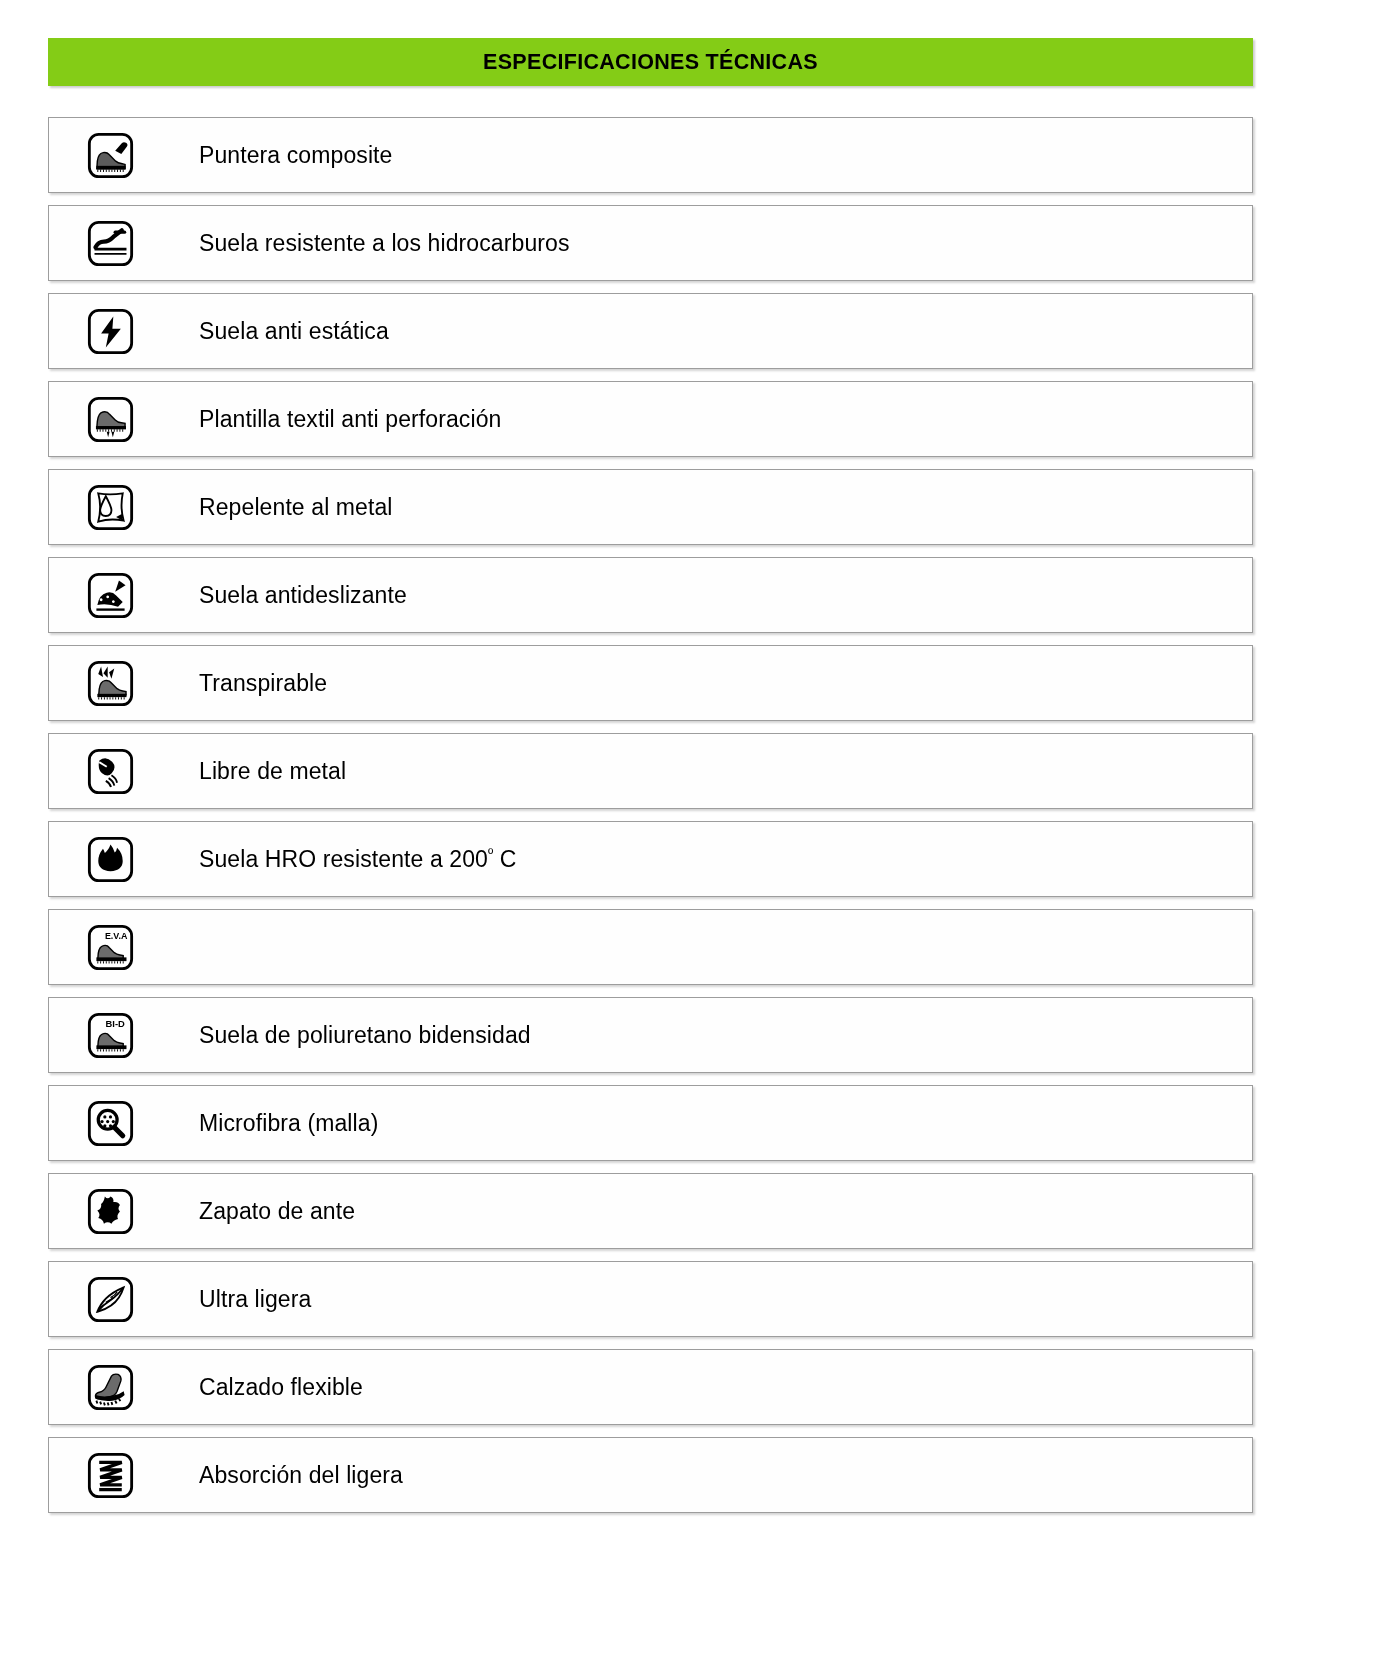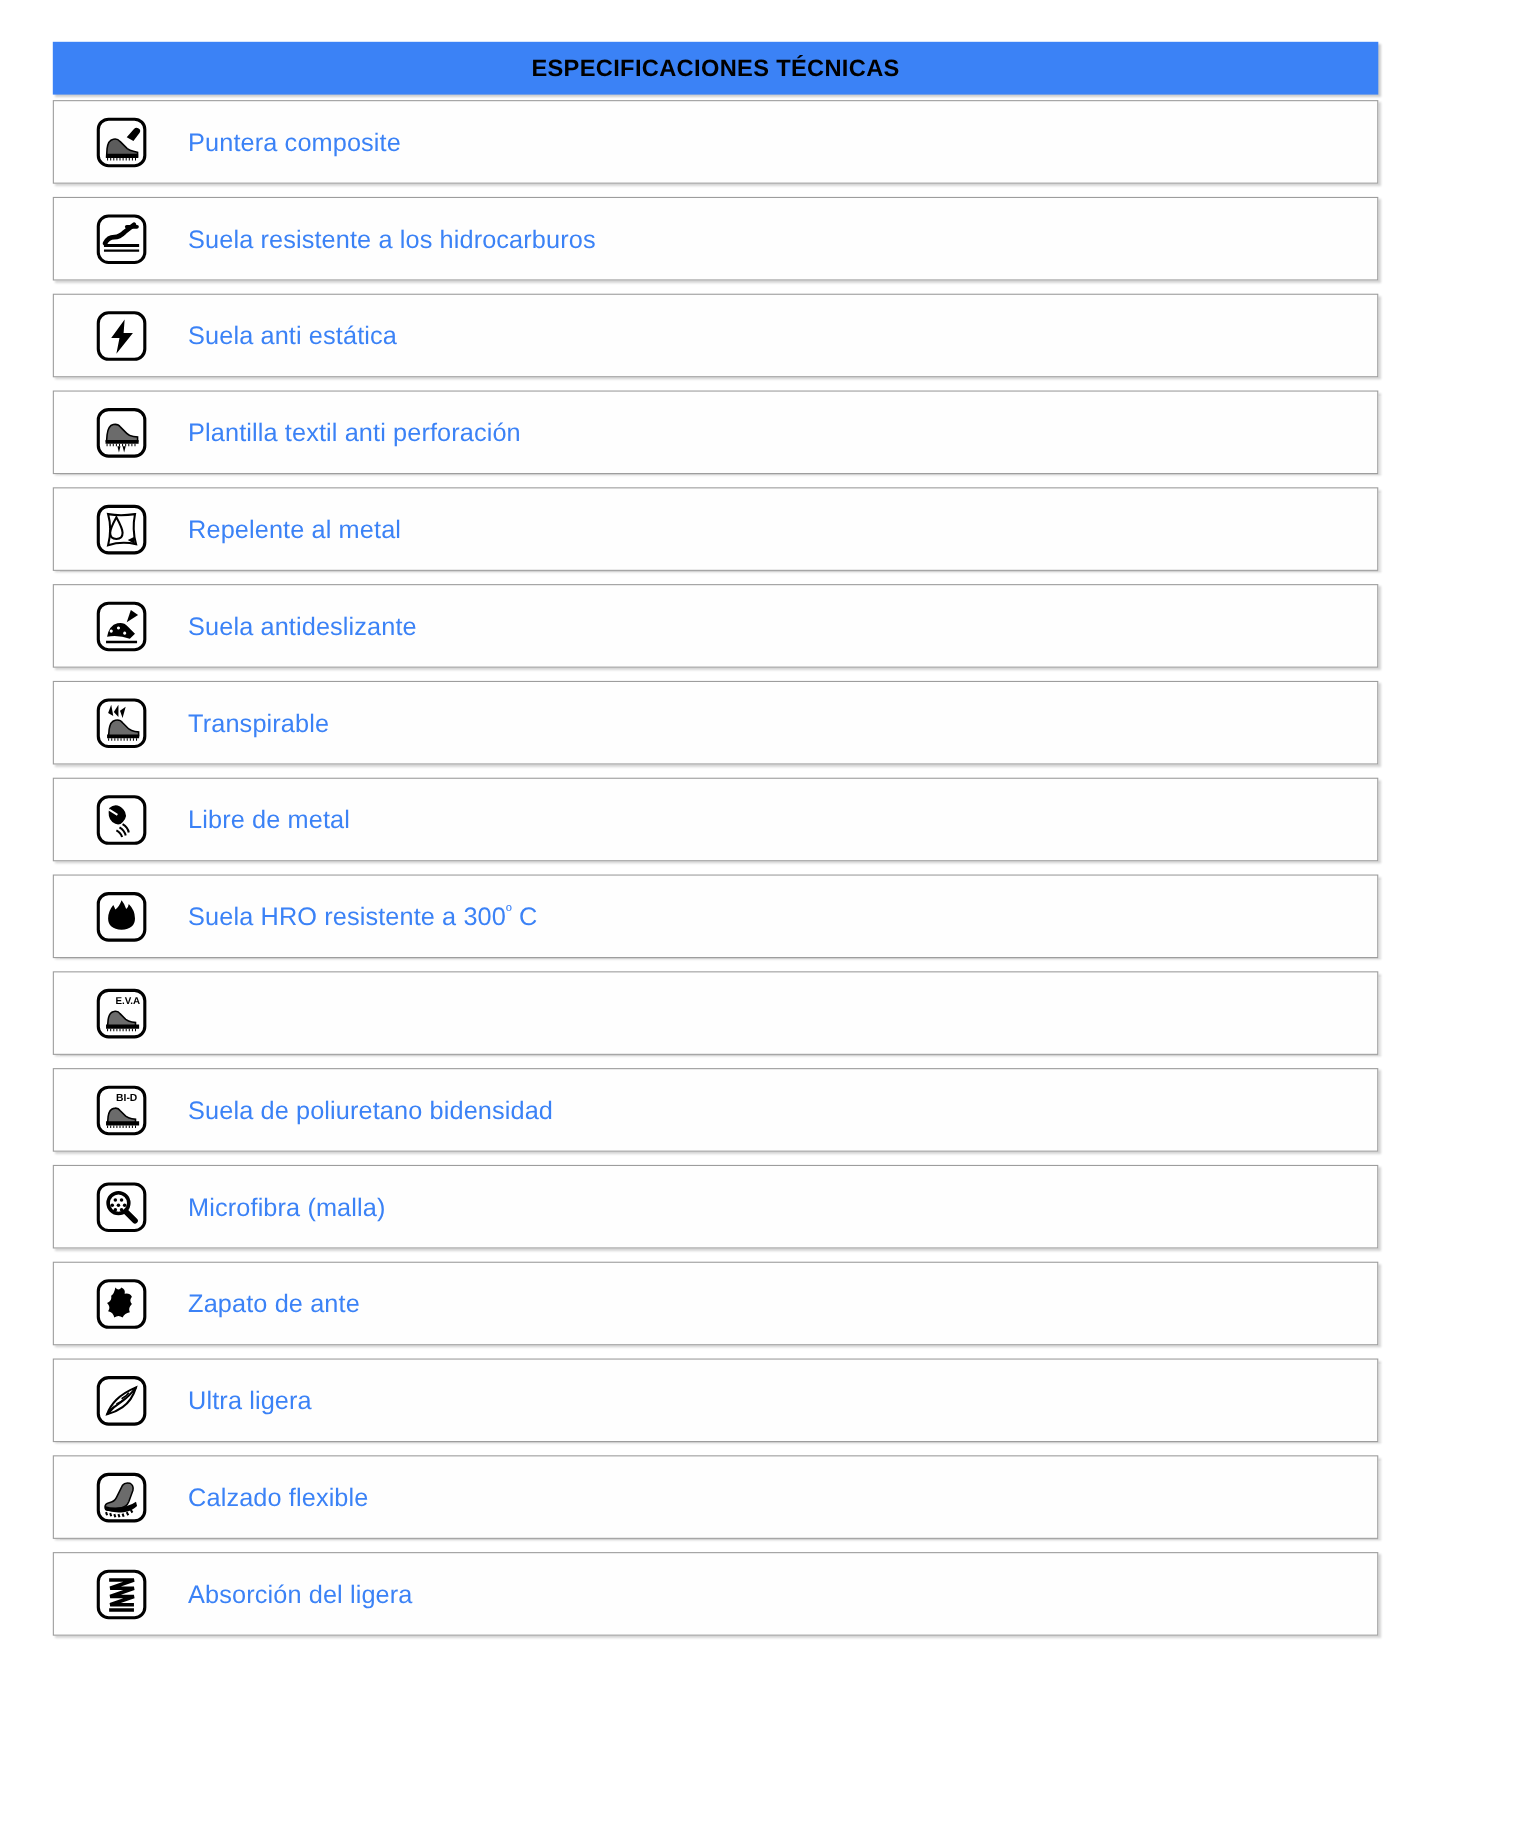--- a/index.html
+++ b/index.html
@@ -17,26 +17,26 @@
   .sheet {
     position: relative;
     width: 1382px;
     height: 1658px;
     box-sizing: border-box;
     padding: 38px 44px 0 48px;
   }
   
   .header-bar {
     height: 48px;
-    background: #3b82f6;
+    background: #84cc16;
     display: flex;
     align-items: center;
     justify-content: center;
     box-shadow: 2px 2px 2px rgba(0,0,0,0.20);
-    margin-bottom: 5px;
+    margin-bottom: 31px;
     width: 1205px;
   }
   .header-title {
     font-size: 21.5px;
     font-weight: bold;
     letter-spacing: 0.3px;
     color: #000000;
     text-align: center;
   }
   
@@ -62,23 +62,24 @@
     align-items: center;
     justify-content: center;
   }
   .icon-box {
     width: 47px;
     height: 47px;
     display: block;
   }
   .spec-label {
     font-size: 23px;
-    color: #3b82f6;
+    color: #000000;
     letter-spacing: 0.1px;
     white-space: nowrap;
+    margin-left: 28px;
   }
   .deg {
     font-size: 0.62em;
     vertical-align: 0.55em;
     line-height: 0;
   }
 </style>
 </head>
 <body>
 
@@ -196,21 +197,21 @@
       <div class="spec-label">Libre de metal</div>
     </div>
 
     <div class="spec-row">
       <div class="icon-cell">
         <svg class="icon-box" viewBox="0 0 100 100">
           <rect x="5" y="5" width="90" height="90" rx="20" fill="#fff" stroke="#000" stroke-width="6"></rect>
           <path d="M50 18 q-4 12 -12 18 q-2 -6 -4 -9 q-10 12 -10 26 q0 20 26 22 q26-2 26-22 q0-16 -12-28 q-1 7 -5 10 q-3 -10 -9-17 z" fill="#000"></path>
         </svg>
       </div>
-      <div class="spec-label"><span>Suela HRO resistente a 300</span><span class="deg">º</span><span> C</span></div>
+      <div class="spec-label"><span>Suela HRO resistente a 200</span><span class="deg">º</span><span> C</span></div>
     </div>
 
     <div class="spec-row">
       <div class="icon-cell">
         <svg class="icon-box" viewBox="0 0 100 100">
           <rect x="5" y="5" width="90" height="90" rx="20" fill="#fff" stroke="#000" stroke-width="6"></rect>
           <text x="62" y="32" font-family="Liberation Sans, sans-serif" font-size="19" font-weight="bold" fill="#000" text-anchor="middle">E.V.A</text>
           <path d="M24 62 q2-14 11-16 q8-2 12 4 l11 11 q5 4 12 5 l7 1 v7 H23 z" fill="#6b6b6b" stroke="#000" stroke-width="3"></path>
           <path d="M20 71 h64 v8 H20 z" fill="#000"></path>
           <path d="M22 79 h2 v5 h-2 z M28 79 h2 v5 h-2 z M34 79 h2 v5 h-2 z M40 79 h2 v5 h-2 z M46 79 h2 v5 h-2 z M52 79 h2 v5 h-2 z M58 79 h2 v5 h-2 z M64 79 h2 v5 h-2 z M70 79 h2 v5 h-2 z M76 79 h2 v5 h-2 z" fill="#000"></path>

